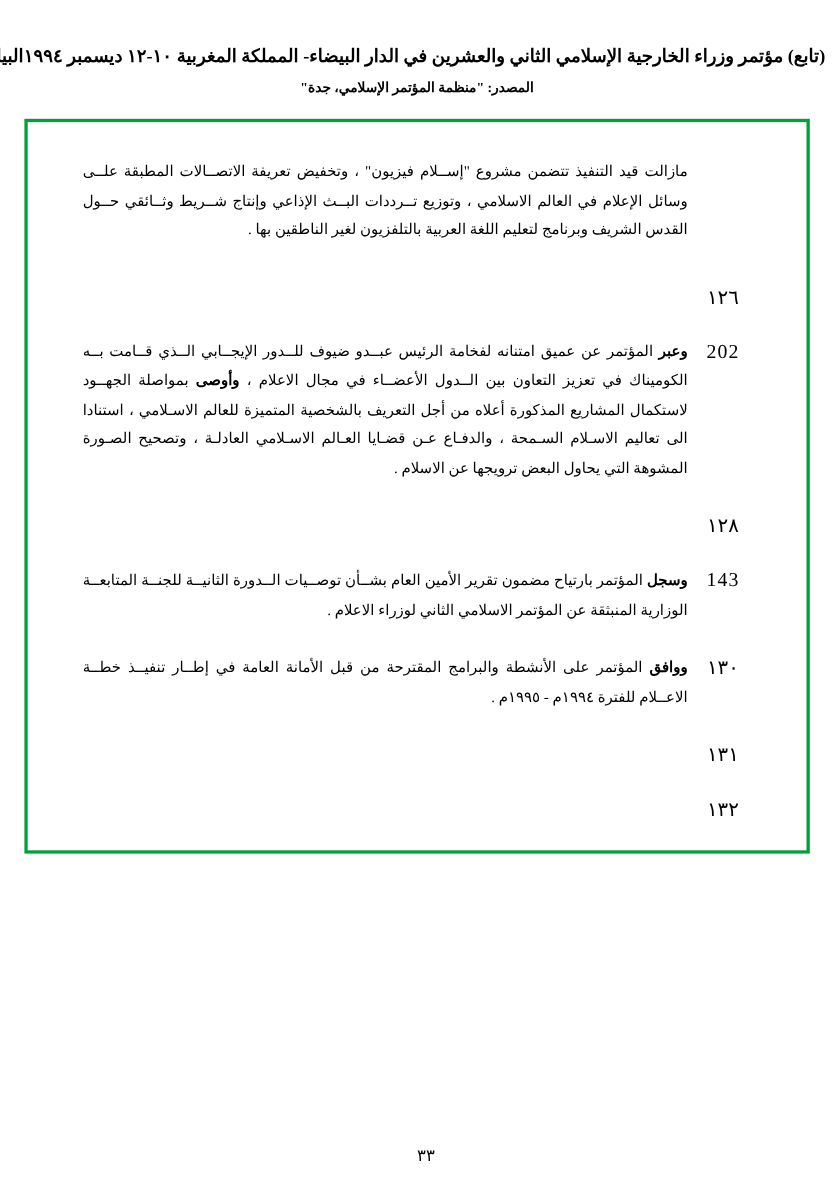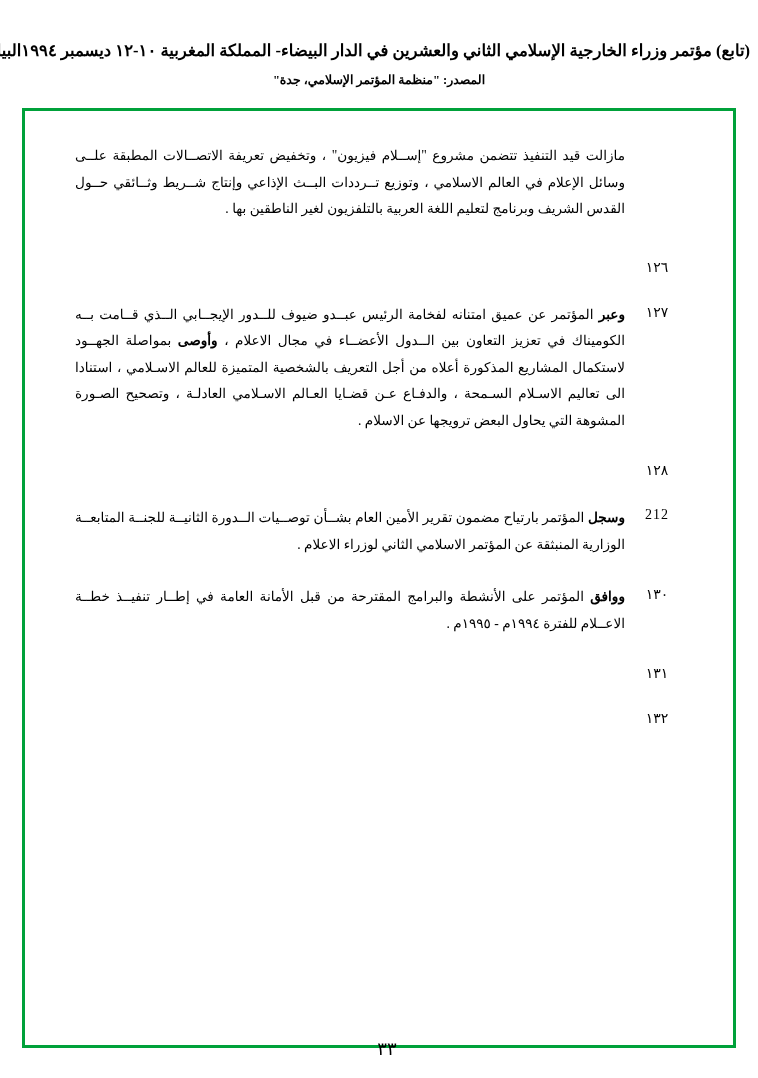--- a/index.html
+++ b/index.html
@@ -37,39 +37,39 @@
   .header-source {
     font-size: 12.5px;
     font-weight: bold;
     margin-top: 11px;
   }
   .frame {
     position: absolute;
     top: 108px;
     right: 22px;
     left: 22px;
-    height: 940px;
+    height: 668px;
     border: 3px solid #00a13a;
     box-sizing: border-box;
   }
   .frame-inner {
     padding: 28px 44px 20px 44px;
     box-sizing: border-box;
     height: 100%;
   }
   .para {
     display: flex;
     flex-direction: row;
     align-items: flex-start;
     margin-bottom: 26px;
   }
   .para-num {
     width: 64px;
     flex: 0 0 64px;
-    font-size: 14px;
+    font-size: 18px;
     text-align: center;
     padding-top: 2px;
     letter-spacing: 1px;
     direction: rtl;
   }
   .para-body {
     flex: 1 1 auto;
     font-size: 13.6px;
     line-height: 1.95;
     text-align: justify;
@@ -81,21 +81,21 @@
   .first-para {
     margin-top: 4px;
     margin-bottom: 34px;
   }
   .footer {
     position: absolute;
     bottom: 18px;
     left: 16px;
     right: 0;
     text-align: center;
-    font-size: 18px;
+    font-size: 15px;
     letter-spacing: 1px;
   }
 </style>
 </head>
 <body>
 
 <div class="page">
 
   <div class="header">
     <div class="header-title">(تابع) مؤتمر وزراء الخارجية الإسلامي الثاني والعشرين في الدار البيضاء- المملكة المغربية  ١٠-١٢ ديسمبر ١٩٩٤البيان الختامي</div>
@@ -110,32 +110,32 @@
         <div class="para-body">
           <span>مازالت قيد التنفيذ تتضمن مشروع "إســلام فيزيون" ، وتخفيض تعريفة الاتصــالات المطبقة علــى وسائل الإعلام في العالم الاسلامي ، وتوزيع تــرددات البــث الإذاعي وإنتاج شــريط وثــائقي حــول القدس الشريف وبرنامج لتعليم اللغة العربية بالتلفزيون لغير الناطقين بها .</span>
         </div>
       </div>
 
       <div class="para">
         <div class="para-num">١٢٦</div>
       </div>
 
       <div class="para">
-        <div class="para-num">١٢٧</div>
+        <div class="para-num">202</div>
         <div class="para-body">
           <b>وعبر</b><span> المؤتمر عن عميق امتنانه لفخامة الرئيس عبــدو ضيوف للــدور الإيجــابي الــذي قــامت بــه الكوميناك في تعزيز التعاون بين الــدول الأعضــاء في مجال الاعلام ، </span><b>وأوصى</b><span> بمواصلة الجهــود لاستكمال المشاريع المذكورة أعلاه من أجل التعريف بالشخصية المتميزة للعالم الاسـلامي ، استنادا الى تعاليم الاسـلام السـمحة ، والدفـاع عـن قضـايا العـالم الاسـلامي العادلـة ، وتصحيح الصـورة المشوهة التي يحاول البعض ترويجها عن الاسلام .</span>
         </div>
       </div>
 
       <div class="para">
         <div class="para-num">١٢٨</div>
       </div>
 
       <div class="para">
-        <div class="para-num">212</div>
+        <div class="para-num">143</div>
         <div class="para-body">
           <b>وسجل</b><span> المؤتمر بارتياح مضمون تقرير  الأمين العام بشــأن توصــيات الــدورة الثانيــة للجنــة المتابعــة الوزارية المنبثقة عن المؤتمر الاسلامي الثاني لوزراء الاعلام .</span>
         </div>
       </div>
 
       <div class="para">
         <div class="para-num">١٣٠</div>
         <div class="para-body">
           <b>ووافق</b><span> المؤتمر على الأنشطة والبرامج المقترحة من قبل الأمانة العامة في إطــار تنفيــذ خطــة الاعــلام للفترة ١٩٩٤م - ١٩٩٥م .</span>
         </div>

